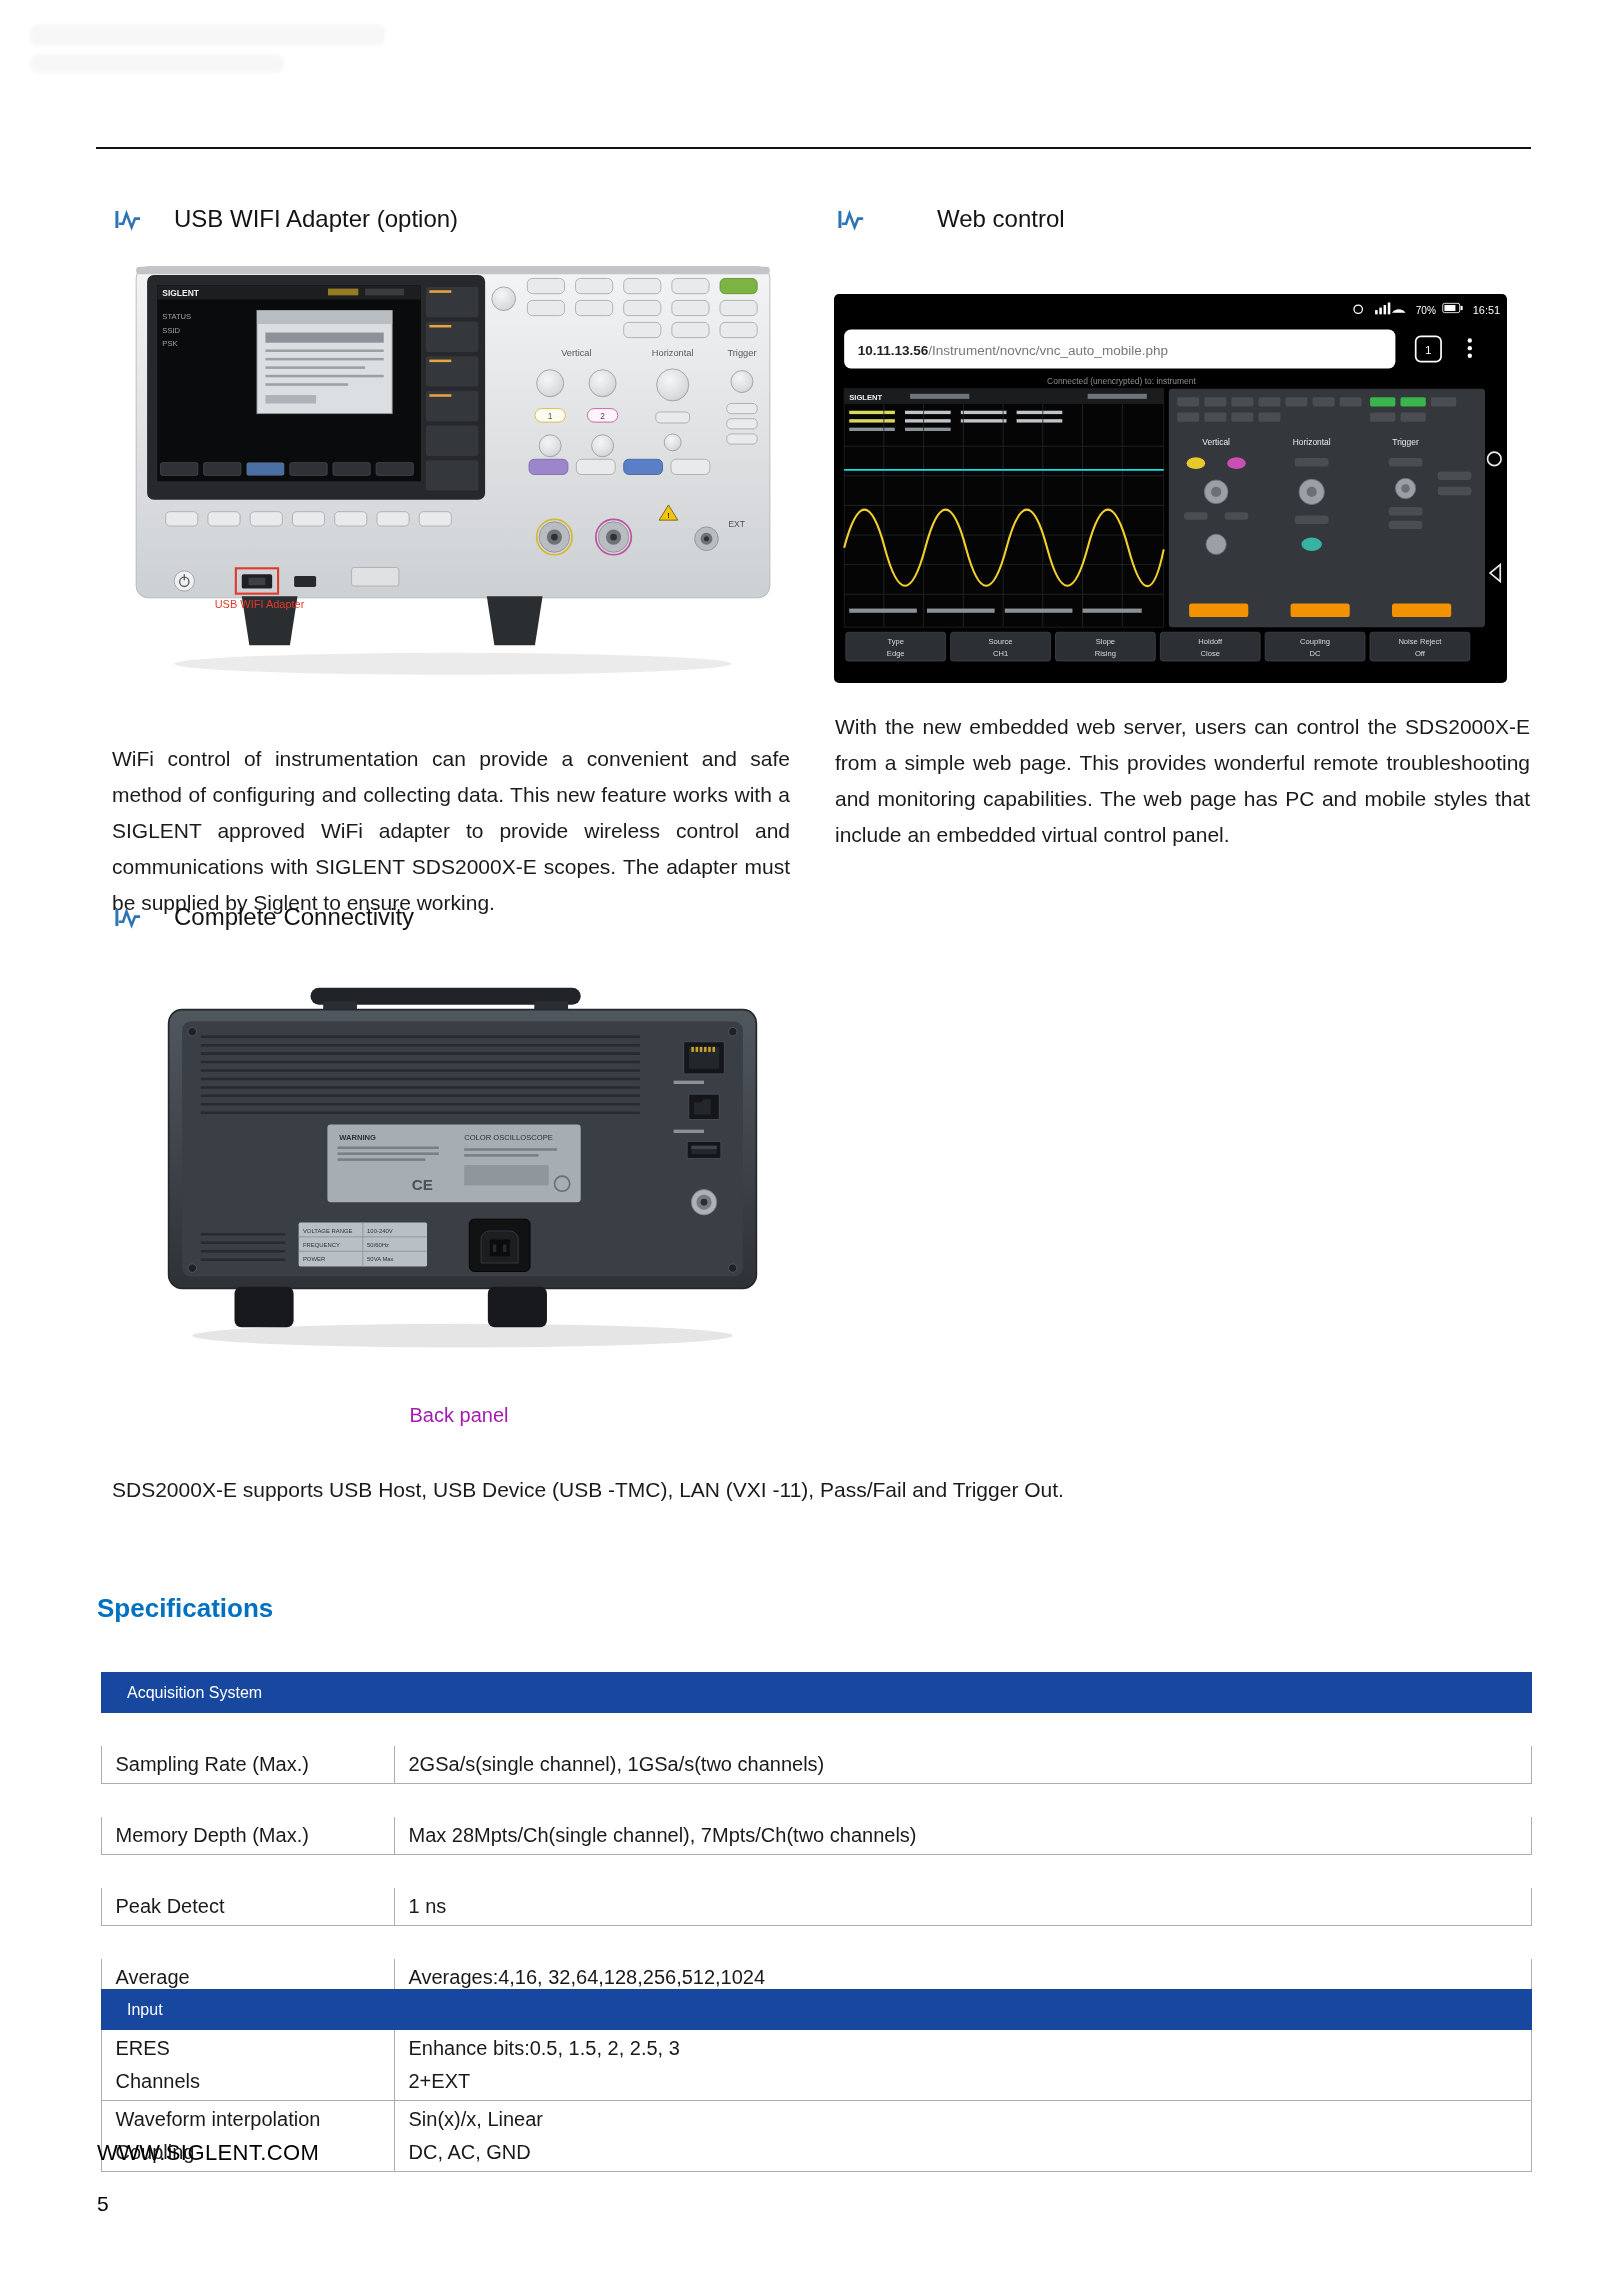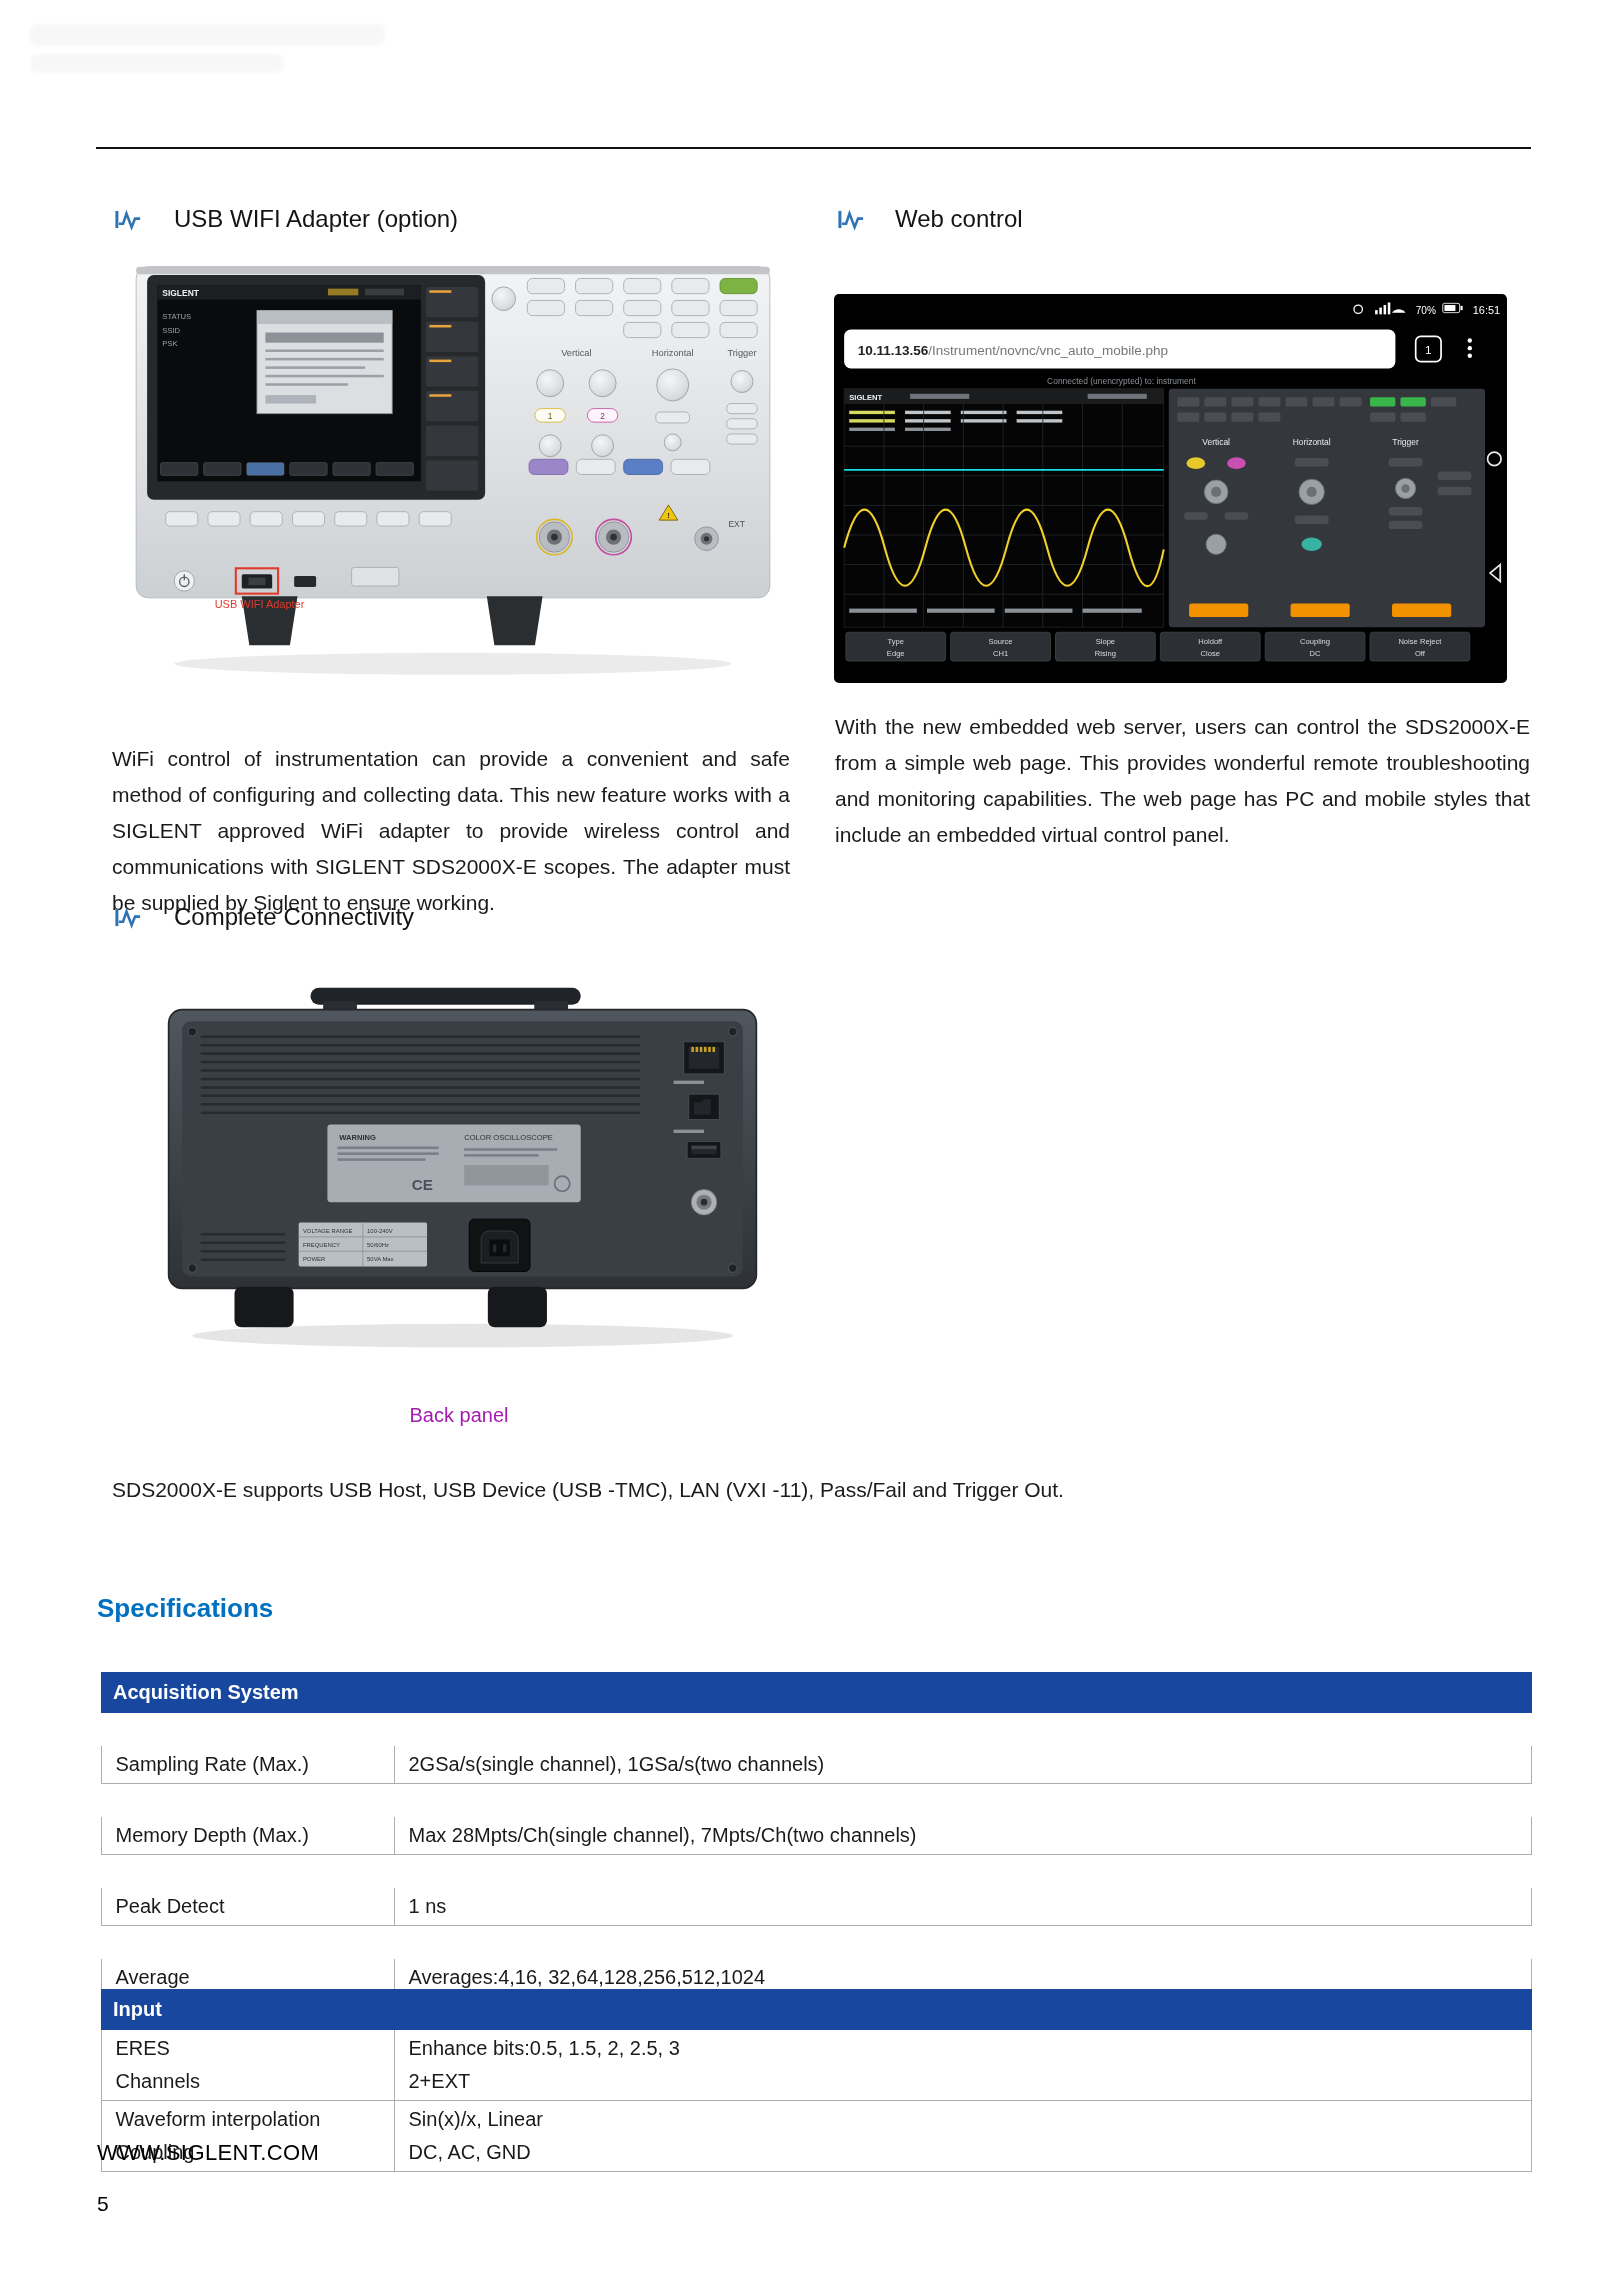--- a/index.html
+++ b/index.html
@@ -6,22 +6,22 @@
   #page{position:relative;width:1623px;height:2295px;background:#fff;overflow:hidden;
         font-family:"Liberation Sans", sans-serif;color:#1a1a1a;border-radius:9px;}
   .abs{position:absolute;}
   .rule{height:1.7px;background:#111;}
   .sec-title{font-size:24px;color:#141414;}
   .para{font-size:21px;line-height:36px;text-align:justify;color:#1b1b1b;}
   .note{font-size:21px;color:#1b1b1b;}
   .caption{font-size:20px;color:#a21caf;text-align:center;}
   .spec-heading{font-size:26px;font-weight:bold;color:#0070C0;}
   .spec-table{position:absolute;left:101px;width:1431px;box-sizing:border-box;}
-  .spec-head{height:41px;background:#17479E;color:#fff;font-weight:bold;font-size:20px;
-             line-height:41px;padding-left:12px;box-sizing:border-box;}
+  .spec-head{height:41px;background:#17479E;color:#fff;font-weight:normal;font-size:16px;
+             line-height:41px;padding-left:26px;box-sizing:border-box;}
   .spec-row{display:flex;height:38px;border-left:0.8px solid #ADADAD;border-right:0.8px solid #ADADAD;
             border-bottom:0.8px solid #ADADAD;font-size:20px;box-sizing:border-box;background:#fff;margin-top:33px;}
   .spec-row .label{width:293px;border-right:0.8px solid #ADADAD;padding-left:13.5px;display:flex;
                    align-items:center;box-sizing:border-box;}
   .spec-row .value{flex:1;padding-left:13.5px;display:flex;align-items:center;box-sizing:border-box;}
   .footer{font-size:22px;letter-spacing:0.4px;color:#000;margin-top:8px;}
   .pagenum{font-size:21px;color:#000;}
   .artifact{background:#8a8a8a;opacity:.06;border-radius:6.8px;filter:blur(1.7px);}
   svg{display:block;}
 </style>
@@ -42,21 +42,21 @@
     </svg>
   </div>
   <div class="abs sec-title" style="left:174px;top:205px;">USB WIFI Adapter (option)</div>
 
   <div class="abs" style="left:835px;top:205px;width:29px;height:29px;">
     <svg viewBox="0 0 34 34" width="29" height="29">
       <rect x="4" y="7" width="3.5" height="20" fill="#2E74B5"></rect>
       <path d="M8 22 h5 l4-12 6 16 4-10 h6" stroke="#2E74B5" stroke-width="3" fill="none"></path>
     </svg>
   </div>
-  <div class="abs sec-title" style="left:895px;top:205px;">Web control</div>
+  <div class="abs sec-title" style="left:937px;top:205px;">Web control</div>
 
   <div class="abs" style="left:115px;top:258px;width:676px;height:433px;">
     <svg viewBox="0 0 800 512" width="676" height="433">
       <defs>
         <linearGradient id="fpBody" x1="0" y1="0" x2="0" y2="1">
           <stop offset="0" stop-color="#F3F4F5"></stop>
             <stop offset="1" stop-color="#CDD0D3"></stop>
         </linearGradient>
         <radialGradient id="knobG" cx=".4" cy=".35" r=".9">
           <stop offset="0" stop-color="#F5F6F7"></stop>

